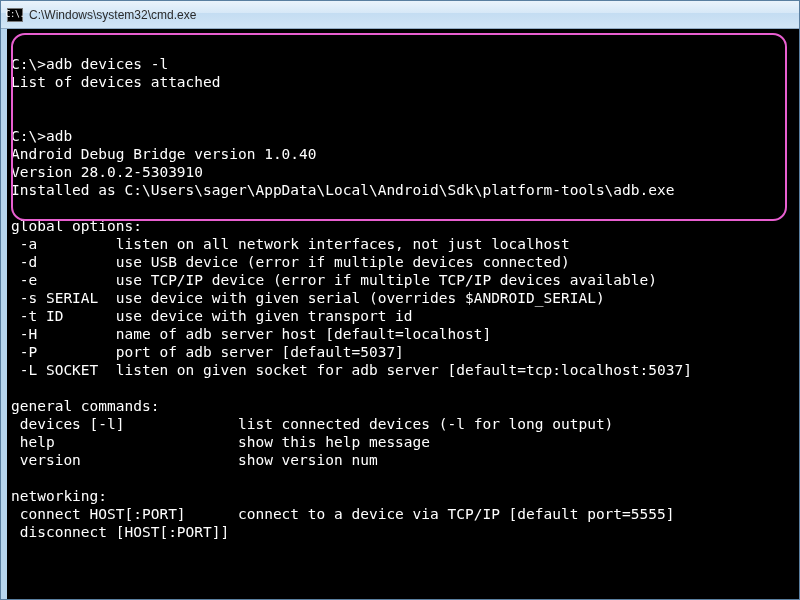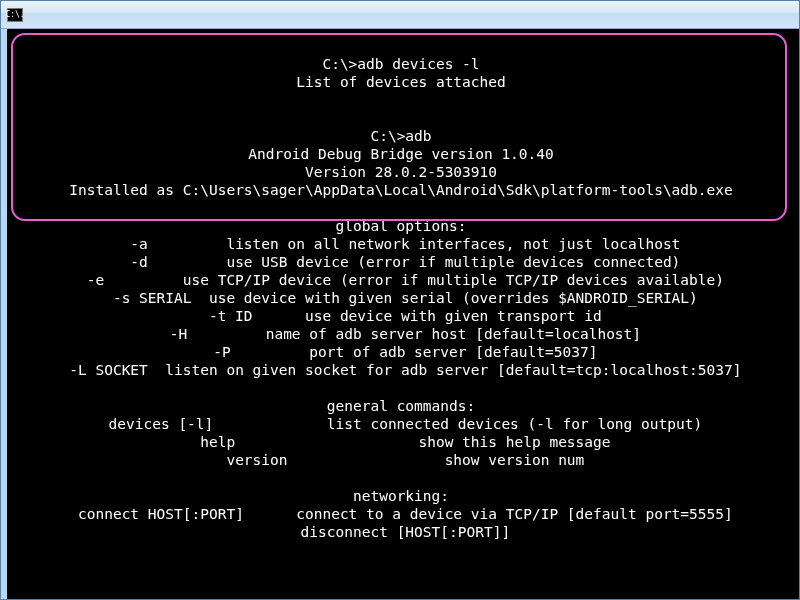--- a/index.html
+++ b/index.html
@@ -54,38 +54,38 @@
     right: 0;
     bottom: 0;
     background: #000;
     color: #fff;
     font-family: "Lucida Console", Consolas, monospace;
     font-size: 14.5px;
     line-height: 18px;
     padding: 8px 8px 0 4px;
     white-space: pre;
     overflow: hidden;
-    text-align: center;
   }
   .highlight-frame {
     position: absolute;
     top: 32px;
     left: 10px;
     width: 776px;
     height: 188px;
     border: 2px solid #e85fd0;
     border-radius: 14px;
     pointer-events: none;
   }
   .line { white-space: pre; }
 </style>
 </head>
 <body>
 
 <div class="window">
   <div class="titlebar">
     <div class="cmd-glyph">C:\.</div>
+    <div class="title-text">C:\Windows\system32\cmd.exe</div>
   </div>
 
   <div class="client" id="terminal"><div class="line">&nbsp;</div><div class="line">C:\&gt;adb devices -l</div><div class="line">List of devices attached</div><div class="line">&nbsp;</div><div class="line">&nbsp;</div><div class="line">C:\&gt;adb</div><div class="line">Android Debug Bridge version 1.0.40</div><div class="line">Version 28.0.2-5303910</div><div class="line">Installed as C:\Users\sager\AppData\Local\Android\Sdk\platform-tools\adb.exe</div><div class="line">&nbsp;</div><div class="line">global options:</div><div class="line"> -a         listen on all network interfaces, not just localhost</div><div class="line"> -d         use USB device (error if multiple devices connected)</div><div class="line"> -e         use TCP/IP device (error if multiple TCP/IP devices available)</div><div class="line"> -s SERIAL  use device with given serial (overrides $ANDROID_SERIAL)</div><div class="line"> -t ID      use device with given transport id</div><div class="line"> -H         name of adb server host [default=localhost]</div><div class="line"> -P         port of adb server [default=5037]</div><div class="line"> -L SOCKET  listen on given socket for adb server [default=tcp:localhost:5037]</div><div class="line">&nbsp;</div><div class="line">general commands:</div><div class="line"> devices [-l]             list connected devices (-l for long output)</div><div class="line"> help                     show this help message</div><div class="line"> version                  show version num</div><div class="line">&nbsp;</div><div class="line">networking:</div><div class="line"> connect HOST[:PORT]      connect to a device via TCP/IP [default port=5555]</div><div class="line"> disconnect [HOST[:PORT]]</div></div>
 
   <div class="highlight-frame"></div>
 </div>
 
 </body></html>

